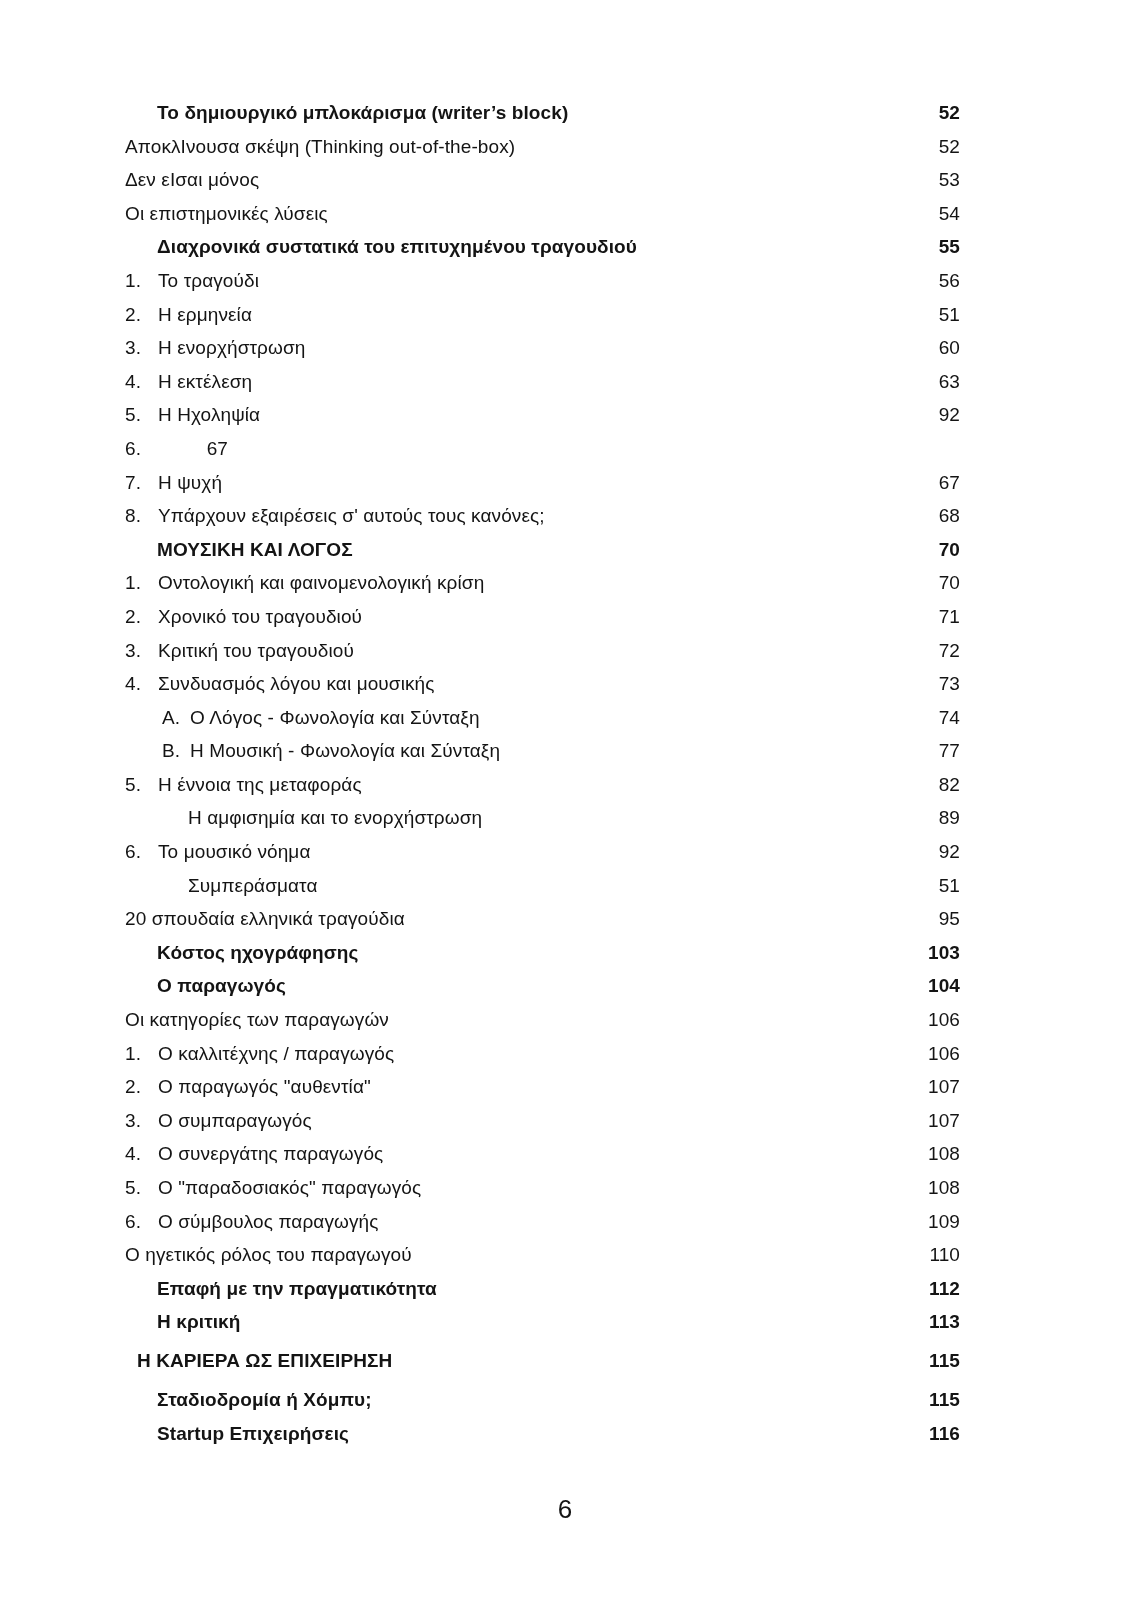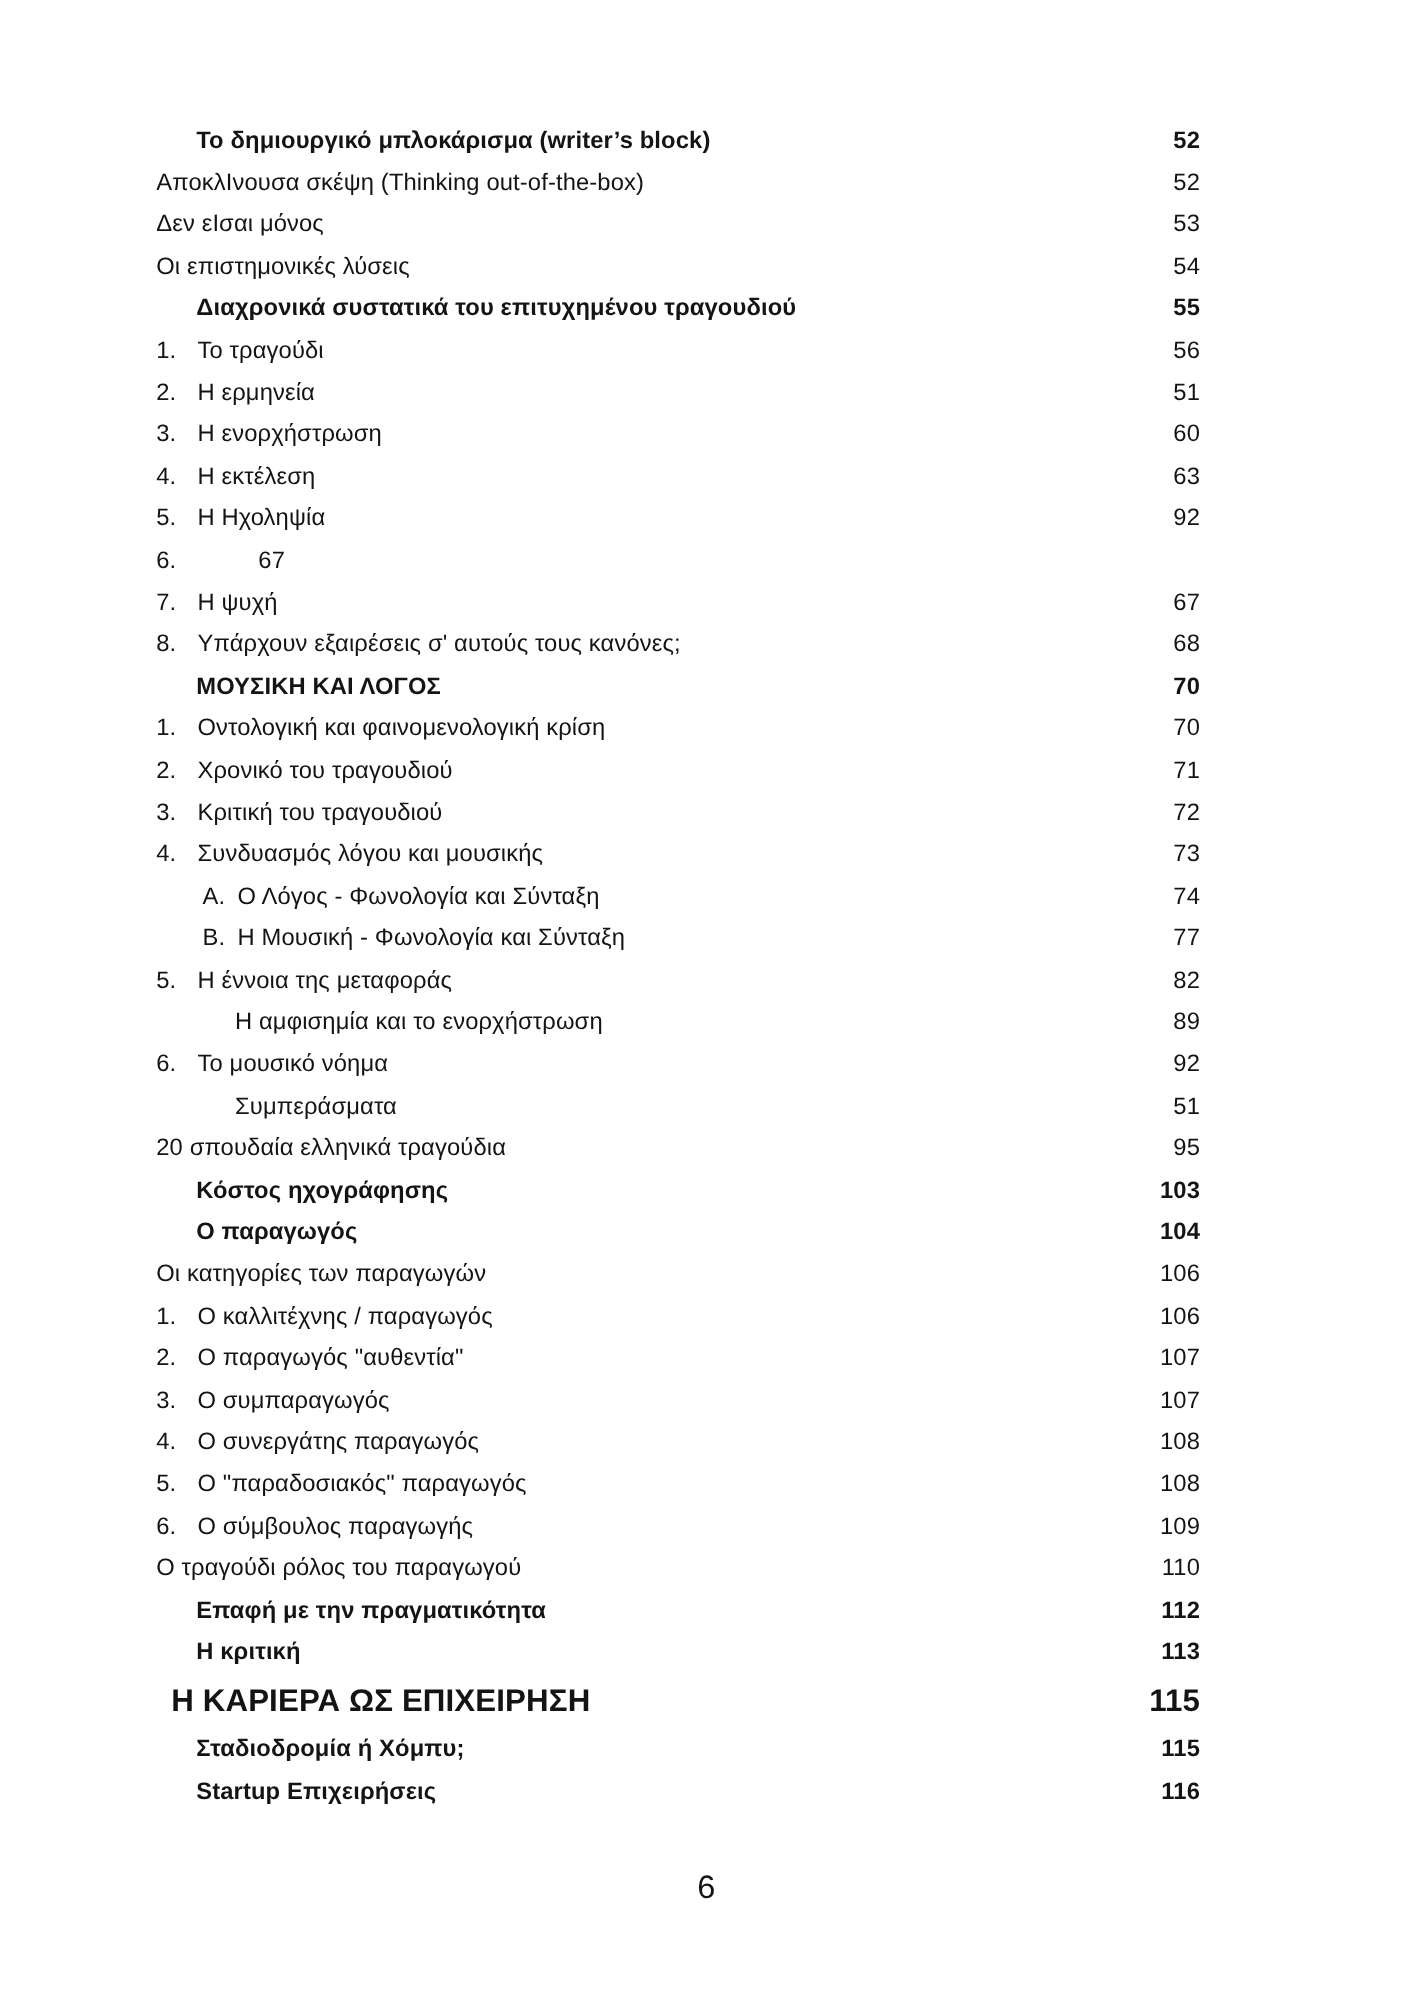--- a/index.html
+++ b/index.html
@@ -41,21 +41,21 @@
     text-align: right;
   }
   .row.bold { font-weight: bold; margin-left: 32px; }
   .level-top    { padding-left: 20px; }
   .level-num    { padding-left: 20px; }
   .level-letter { padding-left: 57px; }
   .level-letter .num { width: 28px; }
   .level-sub    { padding-left: 83px; }
   .level-chapter {
     padding-left: 0;
-    font-size: 25px;
+    font-size: 19px;
     height: 44px;
     line-height: 44px;
     font-weight: bold;
   }
   .footer {
     position: absolute;
     top: 1494px; left: 0;
     width: 100%;
     text-align: center;
     font-size: 26px;
@@ -232,21 +232,21 @@
     <span class="label">Ο "παραδοσιακός" παραγωγός</span>
     <span class="pg">108</span>
   </div>
       <div class="row level-num">
     <span class="num">6.</span>
     <span class="label">Ο σύμβουλος παραγωγής</span>
     <span class="pg">109</span>
   </div>
       <div class="row level-top">
 
-    <span class="label">Ο τραγούδι ρόλος του παραγωγού</span>
+    <span class="label">Ο ηγετικός ρόλος του παραγωγού</span>
     <span class="pg">110</span>
   </div>
       <div class="row level-top bold">
 
     <span class="label">Επαφή με την πραγματικότητα</span>
     <span class="pg">112</span>
   </div>
       <div class="row level-top bold">
 
     <span class="label">Η κριτική</span>

